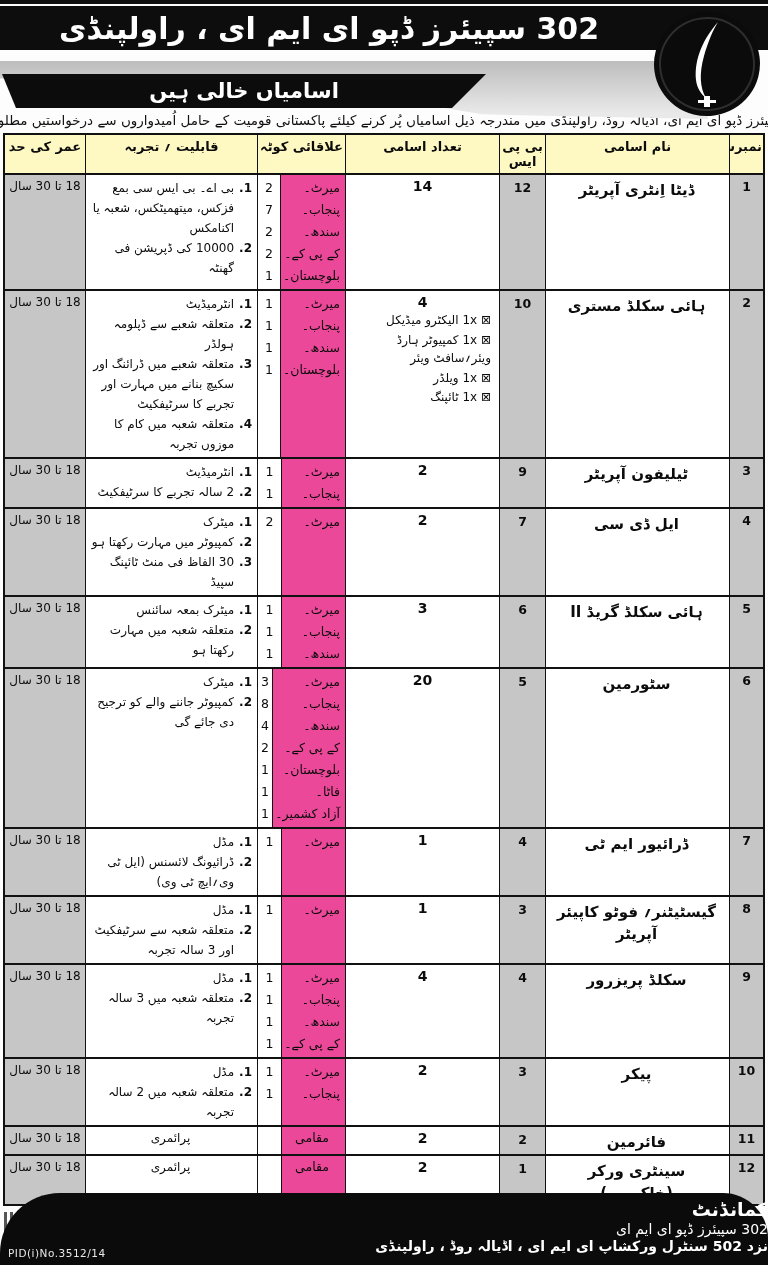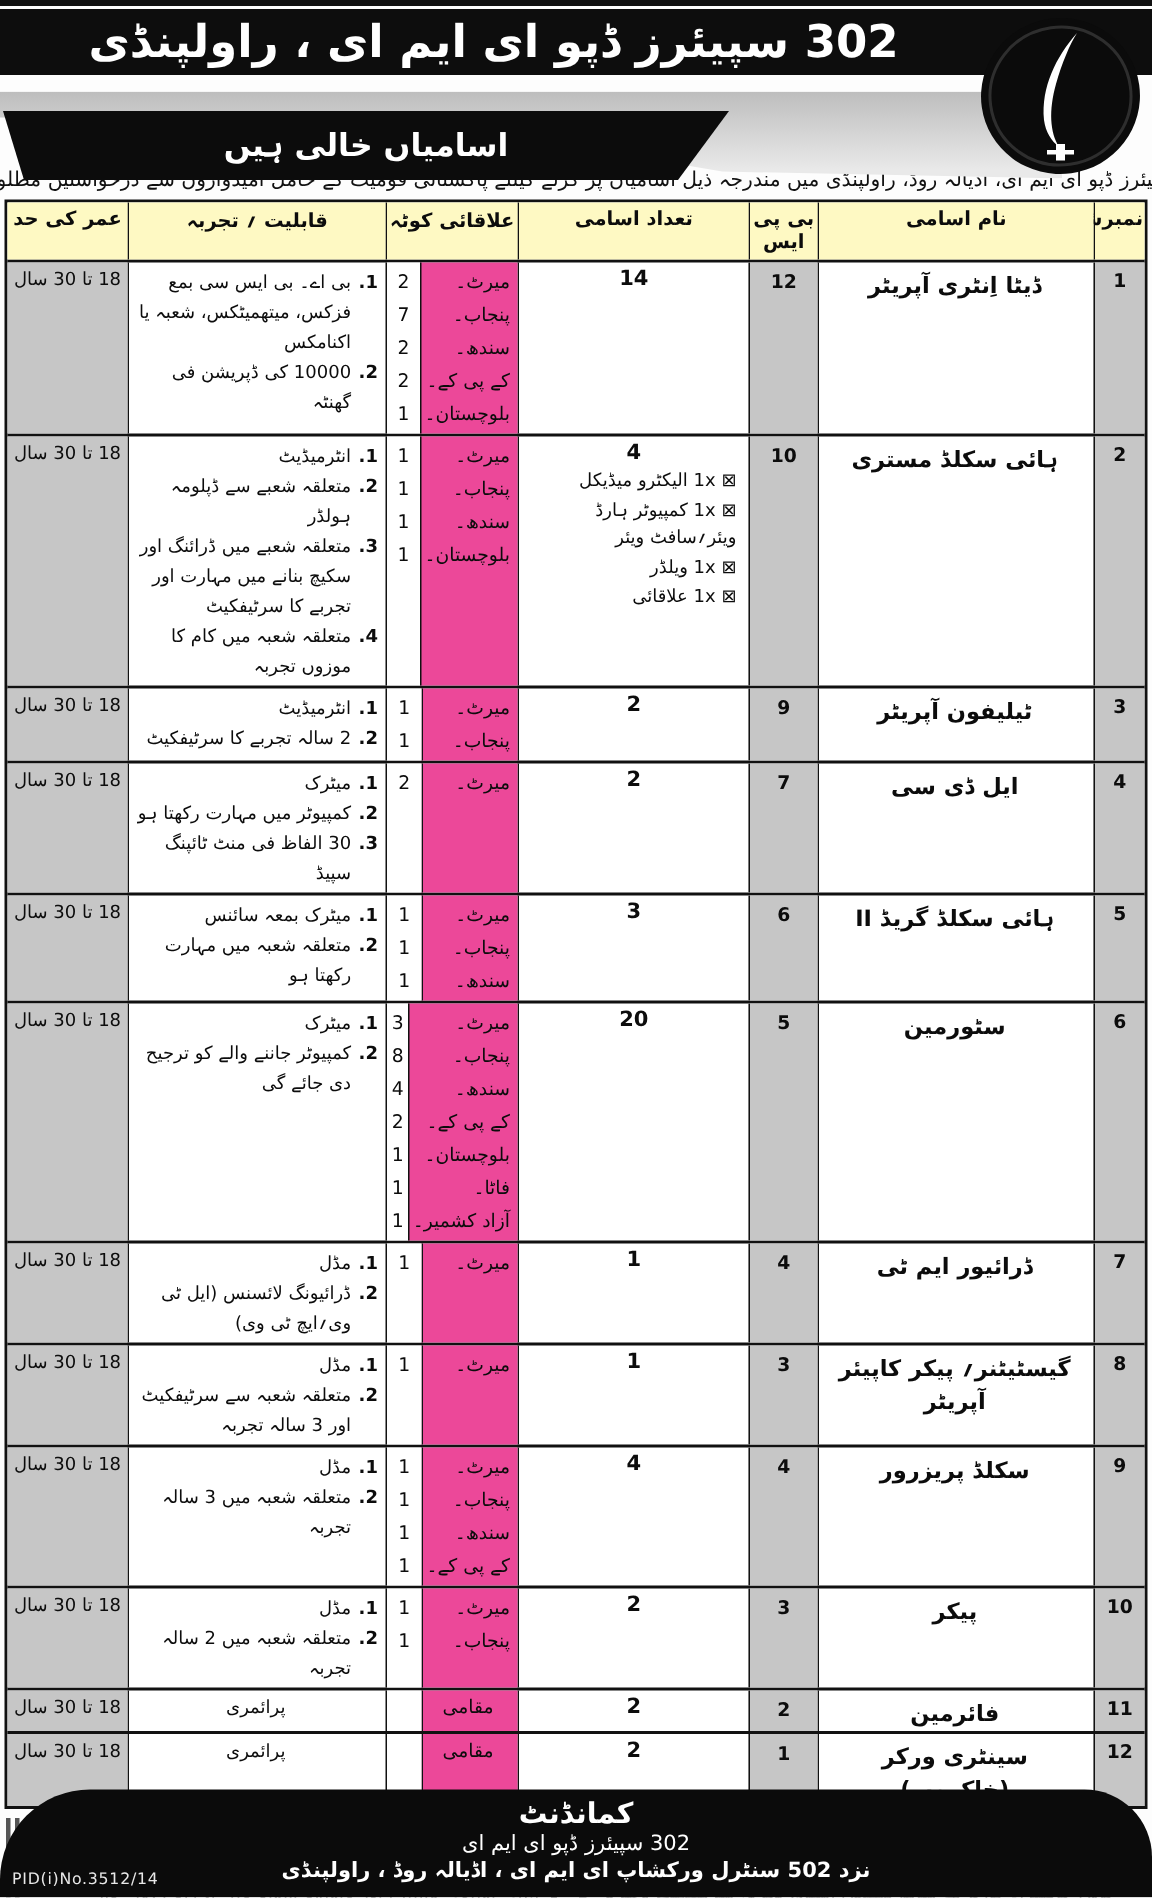--- a/index.html
+++ b/index.html
@@ -8,21 +8,21 @@
   .page { position:relative; width:768px; height:1265px; margin:0 auto; background:#fdfdfd; overflow:hidden; direction:rtl; }
 
   
   .topstrip { height:4px; background:#101010; }
   .masthead { position:relative; height:102px; }
   .mast-bar { position:absolute; top:2px; right:0; left:0; height:44px; background:#0d0d0d; display:flex; align-items:center; justify-content:center; }
   .mast-title { color:#fff; font-size:30px; font-weight:bold; letter-spacing:1px; padding-right:110px; white-space:nowrap; }
   .gray-swash { position:absolute; top:57px; right:60px; left:0; height:58px;
     background:linear-gradient(180deg,#bdbdbd 0%,#e9e9e9 90%);
     clip-path:polygon(100% 0, 0 0, 0 30%, 42% 38%, 68% 92%, 100% 100%); }
-  .banner { position:absolute; top:70px; left:2px; width:484px; height:46px; background:#0c0c0c;
+  .banner { position:absolute; top:70px; left:2px; width:484px; height:34px; background:#0c0c0c;
     clip-path:polygon(0 0, 100% 0, calc(100% - 34px) 100%, 14px 100%); display:flex; align-items:center; justify-content:center; }
   .banner span { color:#fff; font-weight:bold; font-size:21px; letter-spacing:2px; }
   .logo { position:absolute; top:6px; right:6px; width:110px; height:108px; }
 
   
   .intro { height:27px; display:flex; align-items:center; justify-content:center; font-size:13.5px; color:#111; white-space:nowrap; }
 
   
   .jobtable { margin:0 3px; border:2px solid #111; background:#fff; }
   .trow { display:grid; grid-template-columns:34px 184px 46px 154px 88px 172px 1fr; border-top:2px solid #111; }
@@ -55,21 +55,21 @@
   .notes-col { flex:1; }
   .notes-col ul { list-style:none; }
   .notes-col li { position:relative; padding-right:16px; font-size:12.3px; line-height:1.58; margin-bottom:2px; text-align:right; }
   .notes-col li::before { content:"•"; position:absolute; right:2px; top:0; font-size:14px; }
   .notes-divider { width:5px; background:#4a4a4a; margin:2px 10px 6px 10px; }
   .notes-edge { position:absolute; left:4px; top:6px; bottom:40px; width:9px;
     border-left:3px solid #555; border-right:3px solid #555; }
 
   
   .footerbox { position:absolute; left:0; right:0; bottom:0; height:72px; background:#0b0b0b;
-    border-radius:60px 45px 0 0; color:#fff; text-align:center; padding-top:5px; }
+    border-radius:60px 45px 0 0; color:#fff; text-align:right; padding-top:5px; }
   .cmdt { font-size:19px; font-weight:bold; letter-spacing:3px; }
   .unit-line { font-size:14px; margin-top:1px; }
   .addr-line { font-size:14px; font-weight:bold; margin-top:1px; }
   .pid { position:absolute; left:8px; bottom:6px; direction:ltr; font-size:10.5px; color:#e8e8e8; letter-spacing:0.5px; }
 </style>
 </head>
 <body>
 
 <div class="page">
 
@@ -141,21 +141,21 @@
       </div>
       <div class="trow">
         <div class="cell serial-cell gray">2</div>
         <div class="cell name-cell">ہائی سکلڈ مستری</div>
         <div class="cell bps-cell gray">10</div>
         <div class="cell count-cell">
           <div class="count-num">4</div>
           <div class="count-detail">⊠ 1x الیکٹرو میڈیکل</div>
           <div class="count-detail">⊠ 1x کمپیوٹر ہارڈ ویئر؍سافٹ ویئر</div>
           <div class="count-detail">⊠ 1x ویلڈر</div>
-          <div class="count-detail">⊠ 1x علاقائی</div>
+          <div class="count-detail">⊠ 1x ٹائپنگ</div>
         </div>
         <div class="cell quota-cell">
           <div class="q-labels">
             <div class="q-line">میرٹ۔</div>
             <div class="q-line">پنجاب۔</div>
             <div class="q-line">سندھ۔</div>
             <div class="q-line">بلوچستان۔</div>
           </div>
           <div class="q-nums">
             <div class="q-line">1</div>
@@ -336,21 +336,21 @@
           </div>
           <div class="qual-line">
             <span class="qnum">2.</span>
             <span>ڈرائیونگ لائسنس (ایل ٹی وی؍ایچ ٹی وی)</span>
           </div>
         </div>
         <div class="cell age-cell gray">18 تا 30 سال</div>
       </div>
       <div class="trow">
         <div class="cell serial-cell gray">8</div>
-        <div class="cell name-cell">گیسٹیٹنر؍ پیکر کاپیئر آپریٹر</div>
+        <div class="cell name-cell">گیسٹیٹنر؍ فوٹو کاپیئر آپریٹر</div>
         <div class="cell bps-cell gray">3</div>
         <div class="cell count-cell">
           <div class="count-num">1</div>
         </div>
         <div class="cell quota-cell">
           <div class="q-labels">
             <div class="q-line">میرٹ۔</div>
           </div>
           <div class="q-nums">
             <div class="q-line">1</div>

